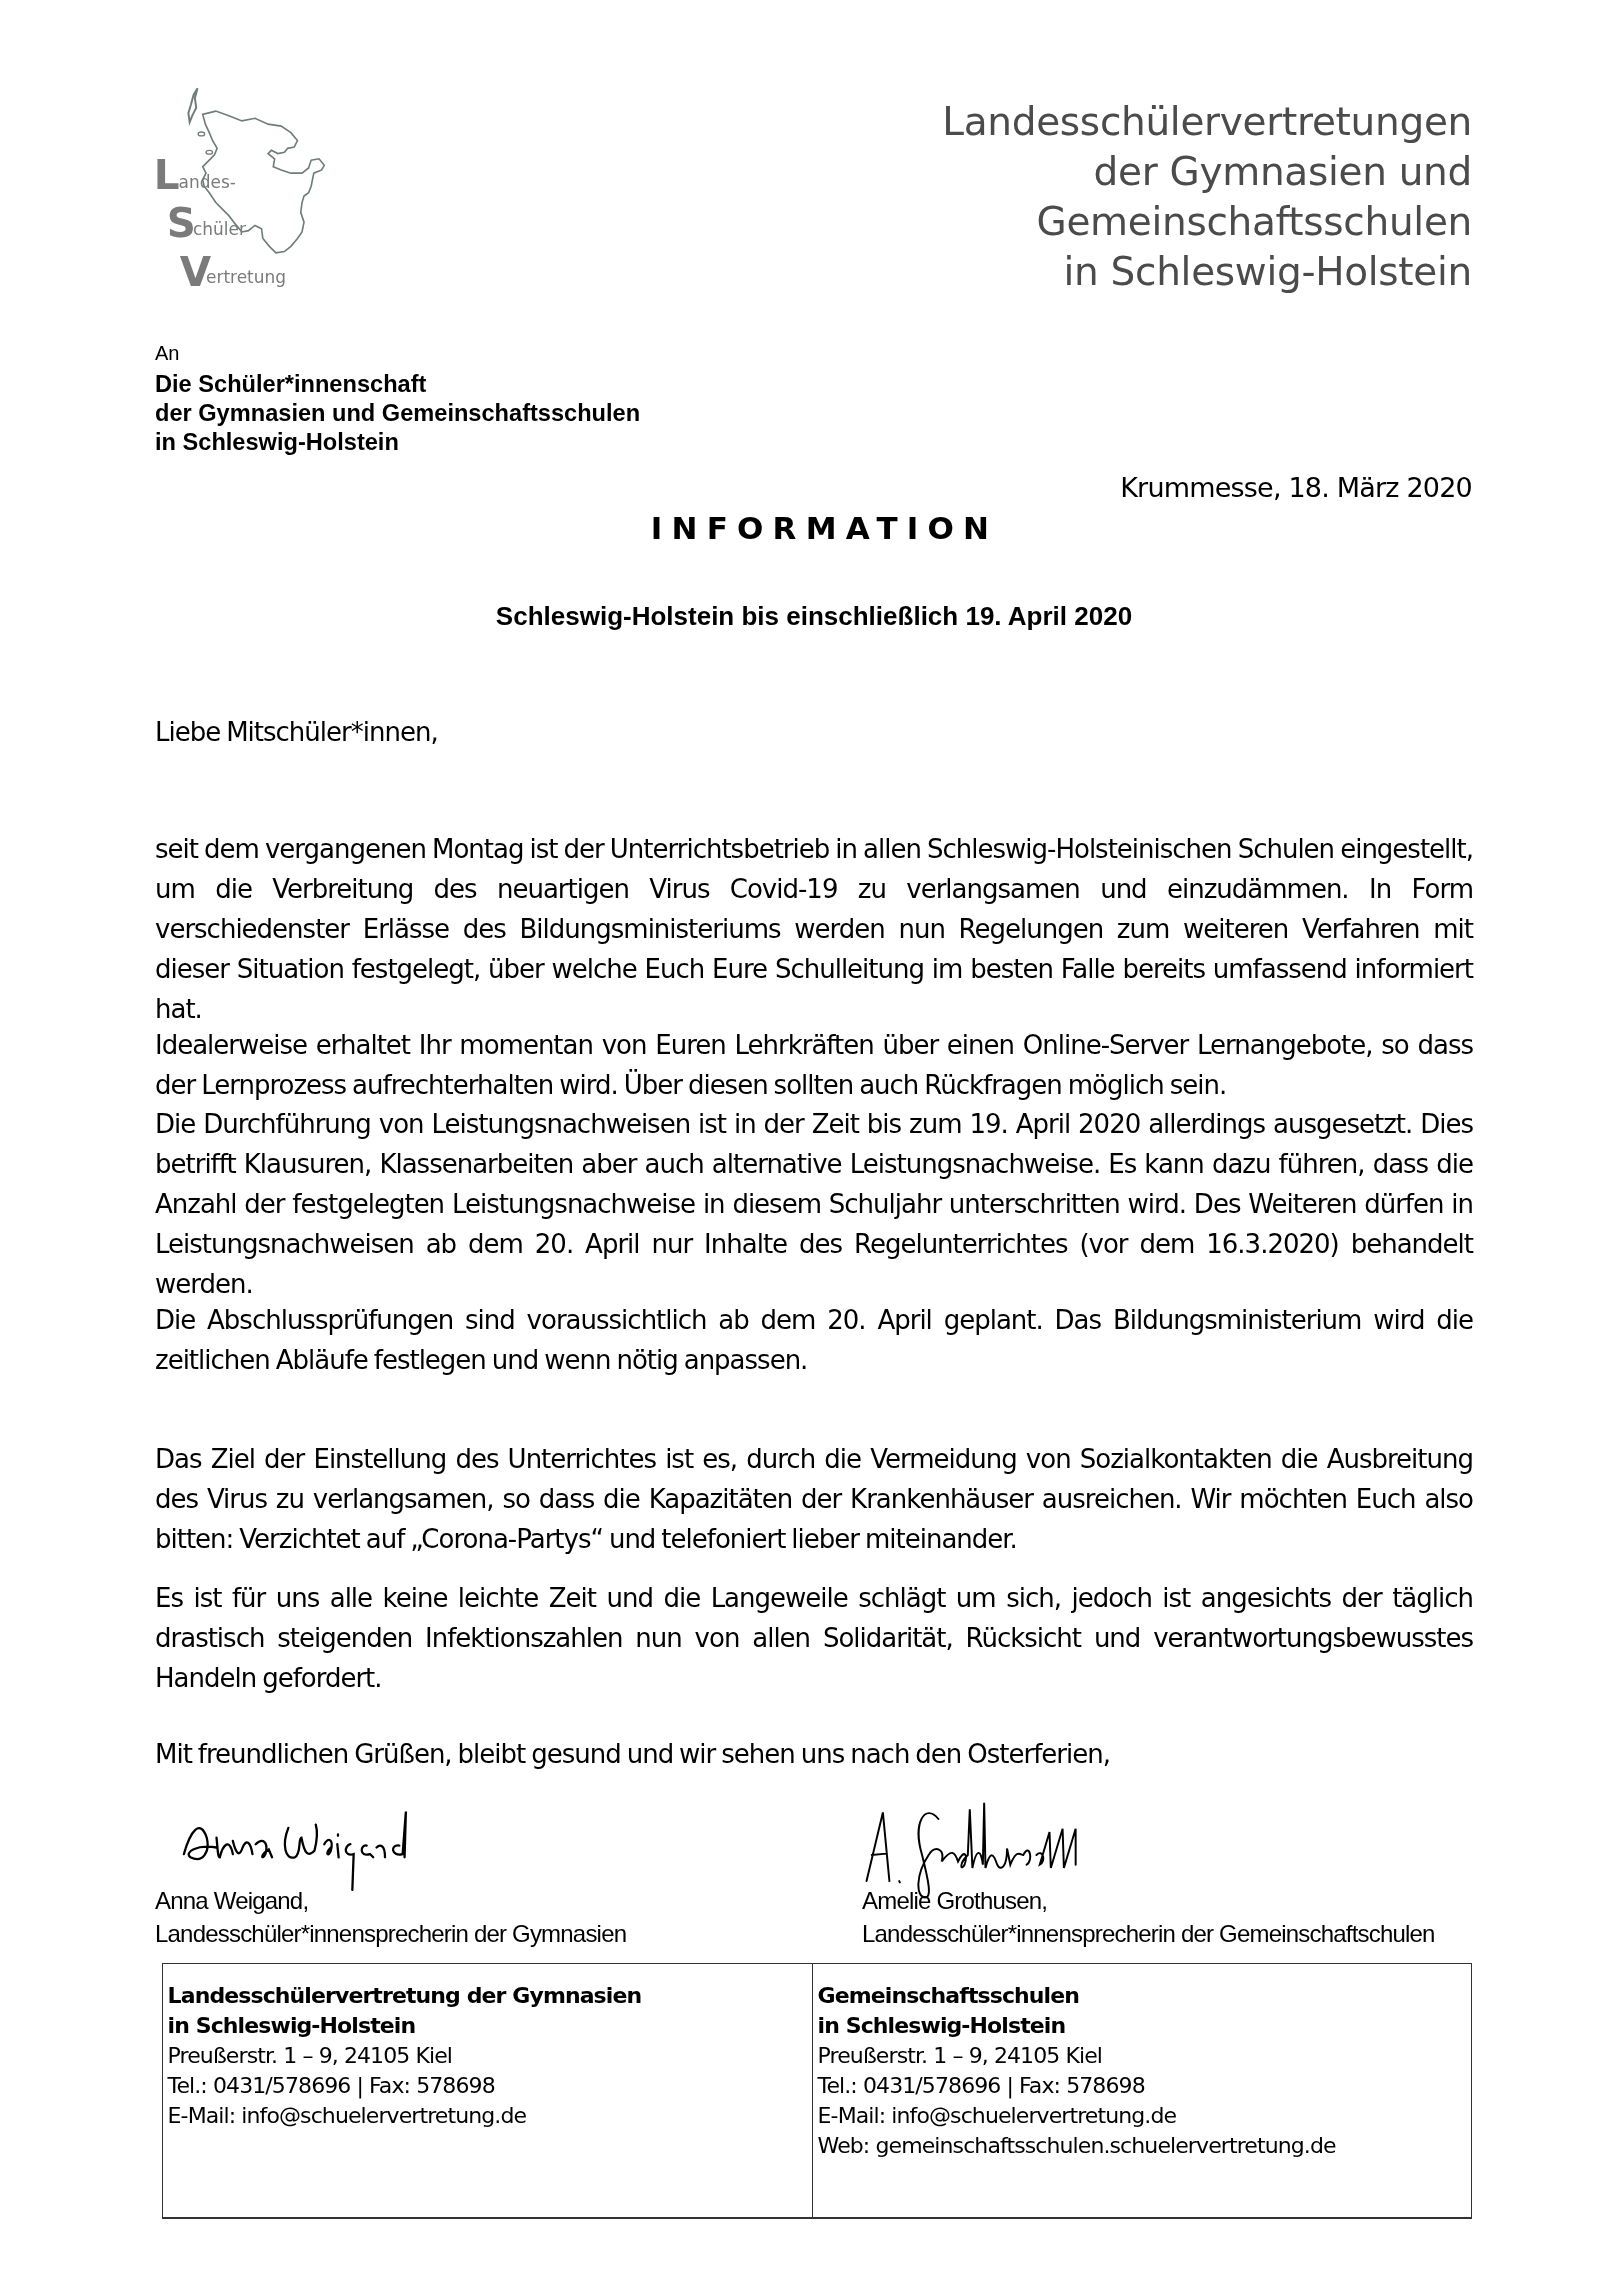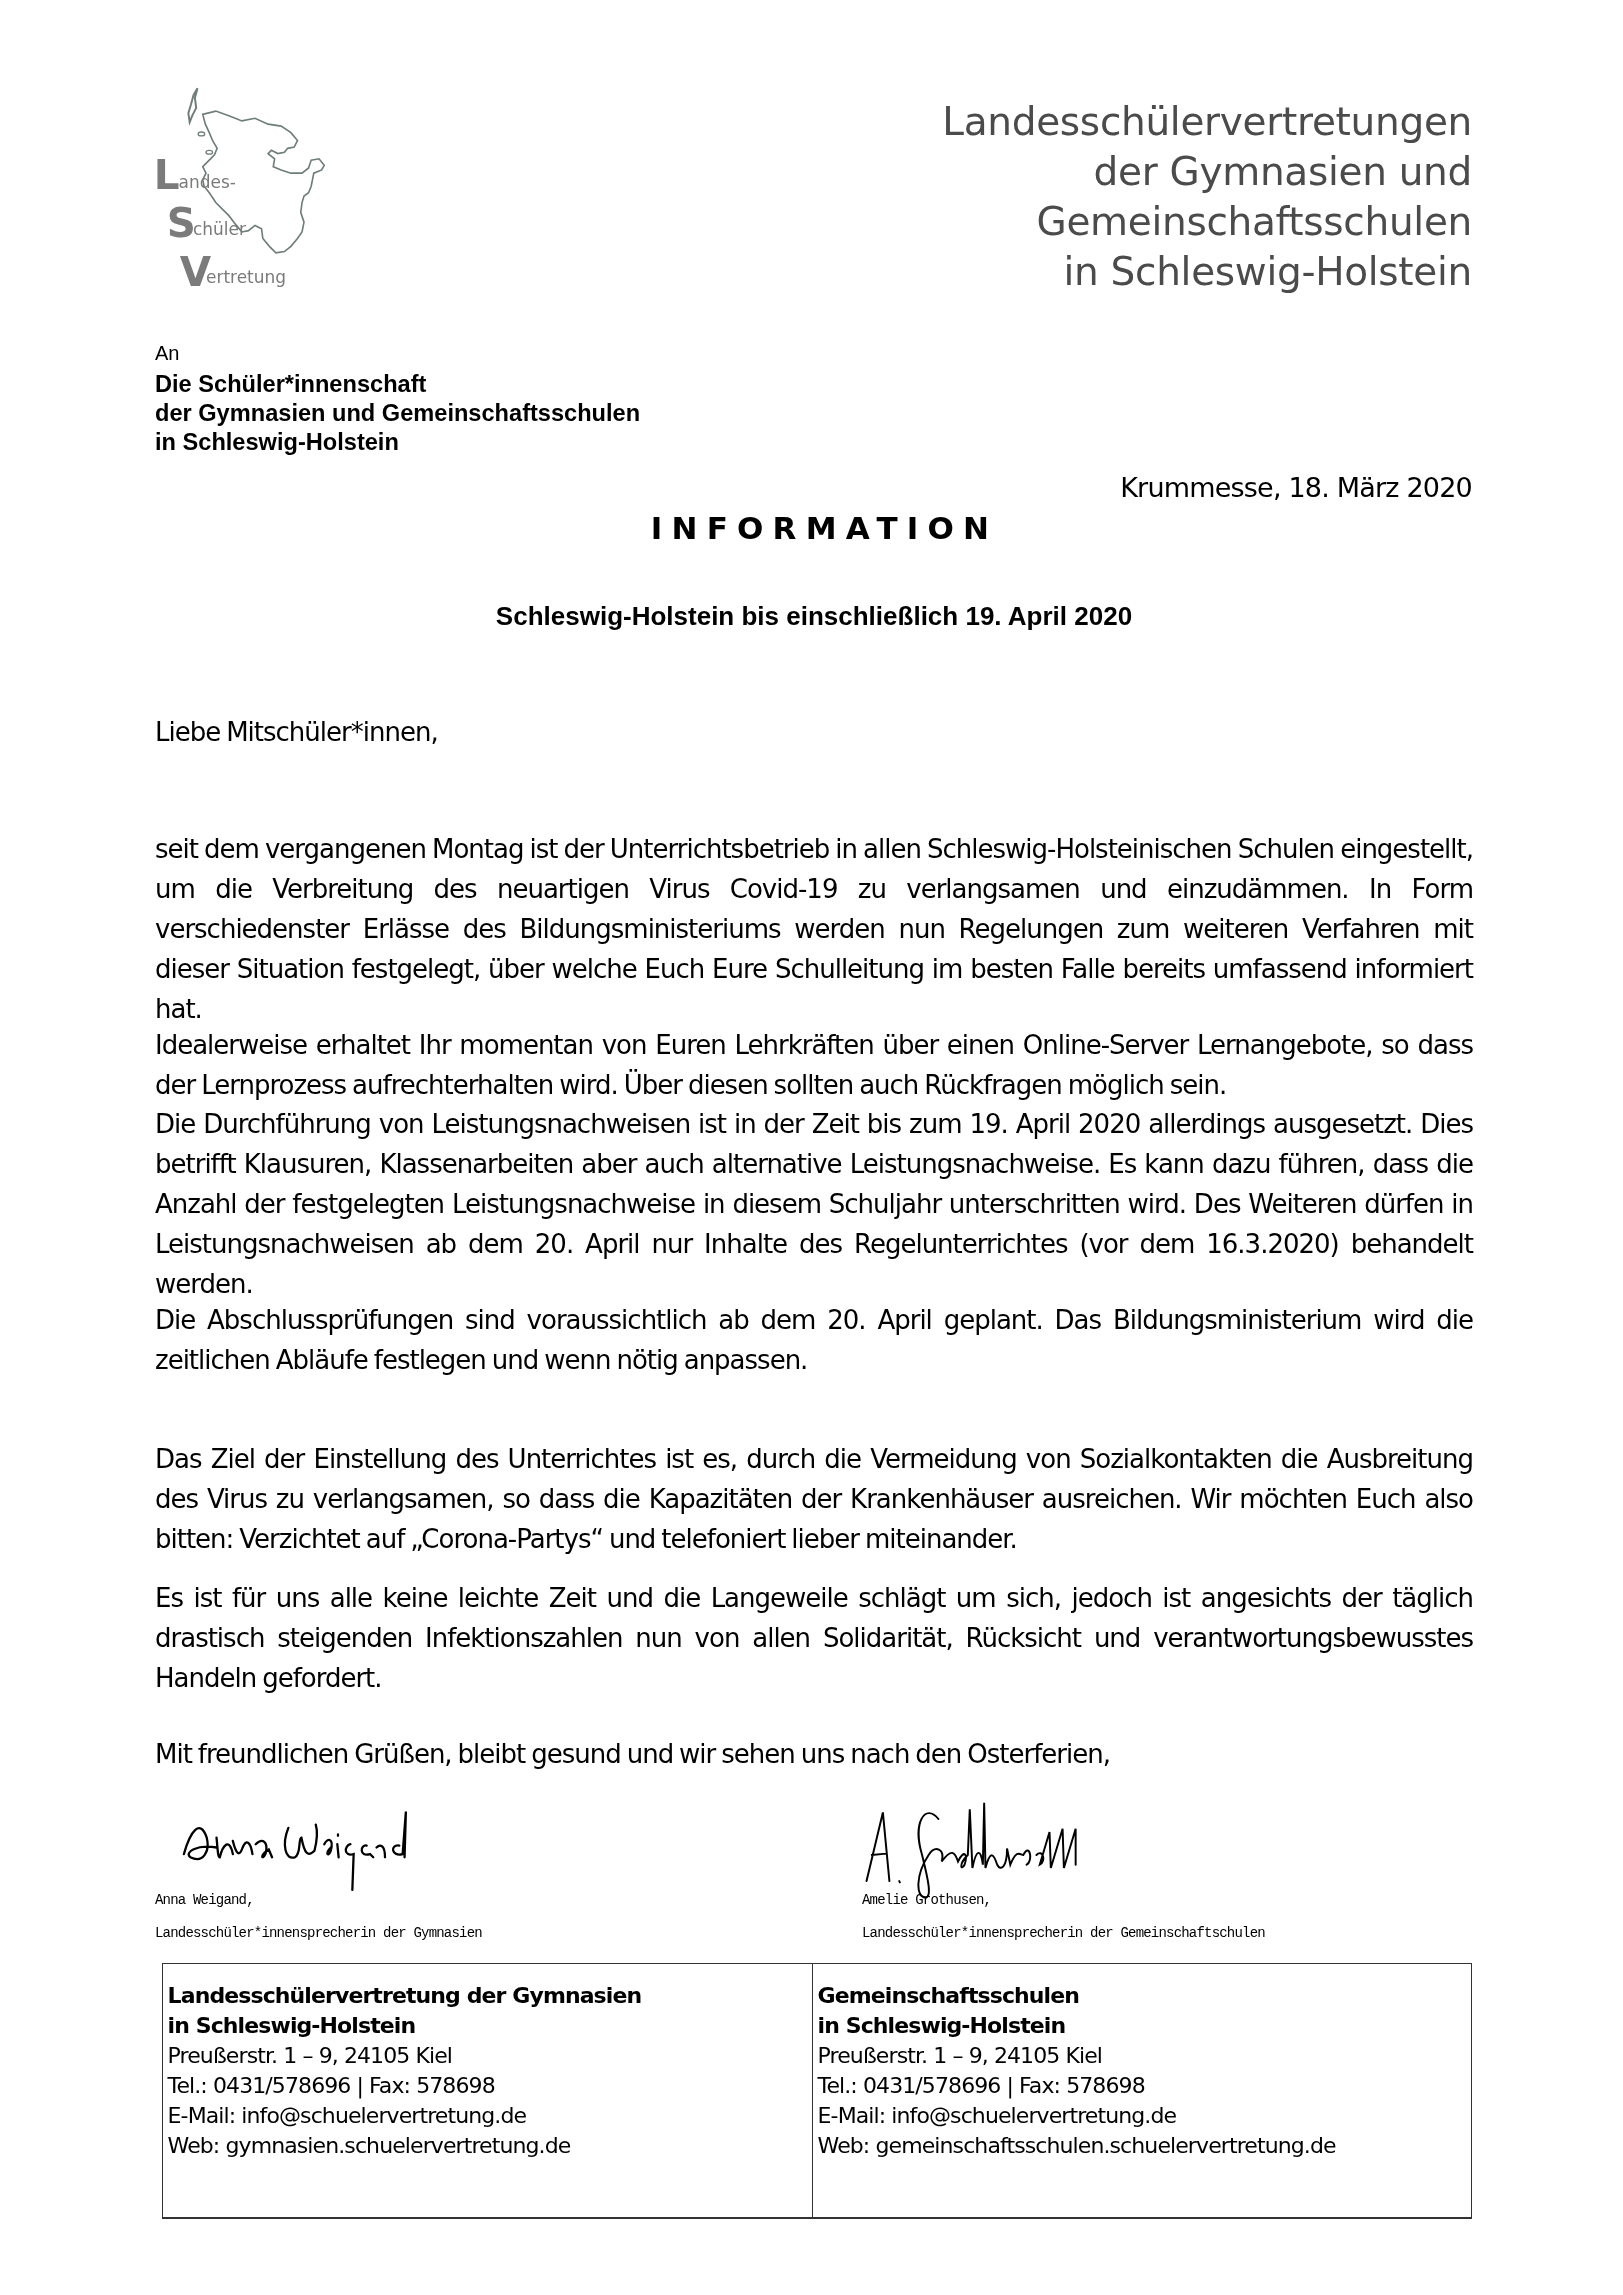--- a/index.html
+++ b/index.html
@@ -44,21 +44,21 @@
   .para4 { top: 1300px; }
   .para5 { top: 1439px; }
   .para6 { top: 1578px; }
   .closing { top: 1734px; }
 
   
   .sig { position: absolute; }
   .sig svg { width: 100%; height: 100%; }
   .sig1 { left: 177px; top: 1792px; width: 288px; height: 111px; }
   .sig2 { left: 860px; top: 1783px; width: 281px; height: 121px; }
-  .signer { font-family: Liberation Mono, monospace; font-size: 14px; line-height: 33px;
+  .signer { font-family: Liberation Sans, sans-serif; font-size: 24px; line-height: 33px;
             letter-spacing: -0.8px; }
   .signer1 { left: 155px; top: 1884px; }
   .signer2 { left: 862px; top: 1884px; }
 
   
   .contact { left: 162px; top: 1963px; width: 1310px; height: 256px;
              border: 1.3px solid #333; border-bottom-width: 2.6px; box-sizing: border-box; display: flex; }
   .contact .cell { box-sizing: border-box; padding: 17px 0 0 4.6px; font-family: "DejaVu Sans", sans-serif;
                    font-size: 22px; line-height: 30px; letter-spacing: -0.9px; }
   .contact .cell + .cell { border-left: 1.3px solid #333; }
@@ -149,21 +149,20 @@
   <div>Landesschüler*innensprecherin der Gemeinschaftschulen</div>
 </div>
 
 <div class="abs contact">
   <div class="cell c1">
     <div class="bold">Landesschülervertretung der Gymnasien</div>
     <div class="bold">in Schleswig-Holstein</div>
     <div>Preußerstr. 1 – 9, 24105 Kiel</div>
     <div>Tel.: 0431/578696 | Fax: 578698</div>
     <div>E-Mail: info@schuelervertretung.de</div>
-    <div>Web: gymnasien.schuelervertretung.de</div>
   </div>
   <div class="cell c2">
     <div class="bold">Gemeinschaftsschulen</div>
     <div class="bold">in Schleswig-Holstein</div>
     <div>Preußerstr. 1 – 9, 24105 Kiel</div>
     <div>Tel.: 0431/578696 | Fax: 578698</div>
     <div>E-Mail: info@schuelervertretung.de</div>
     <div>Web: gemeinschaftsschulen.schuelervertretung.de</div>
   </div>
 </div>

